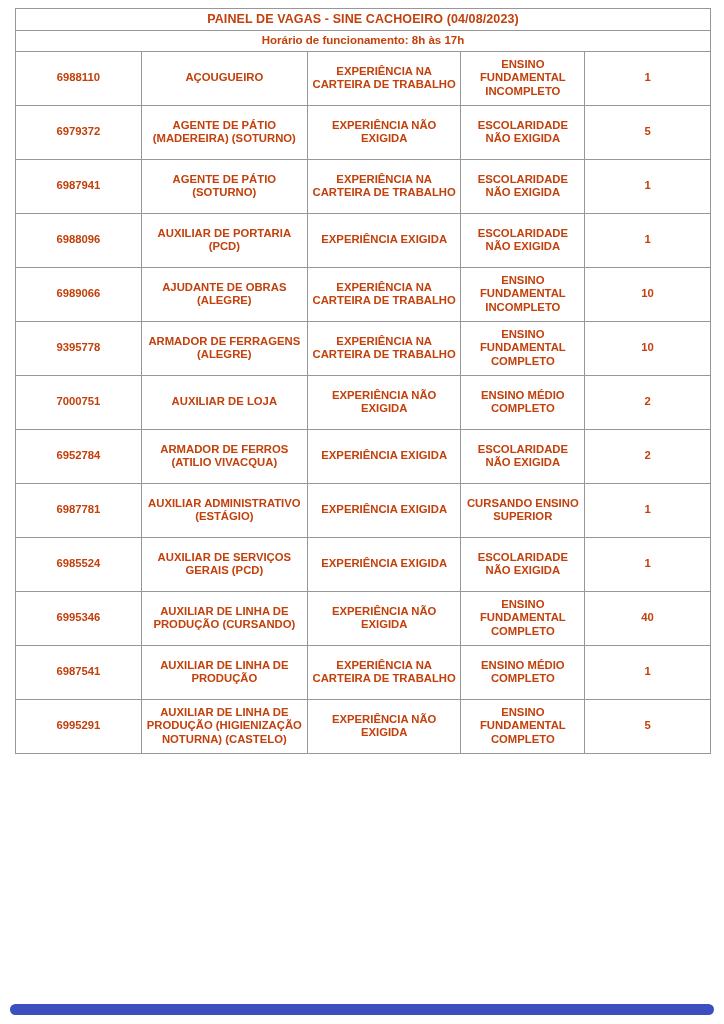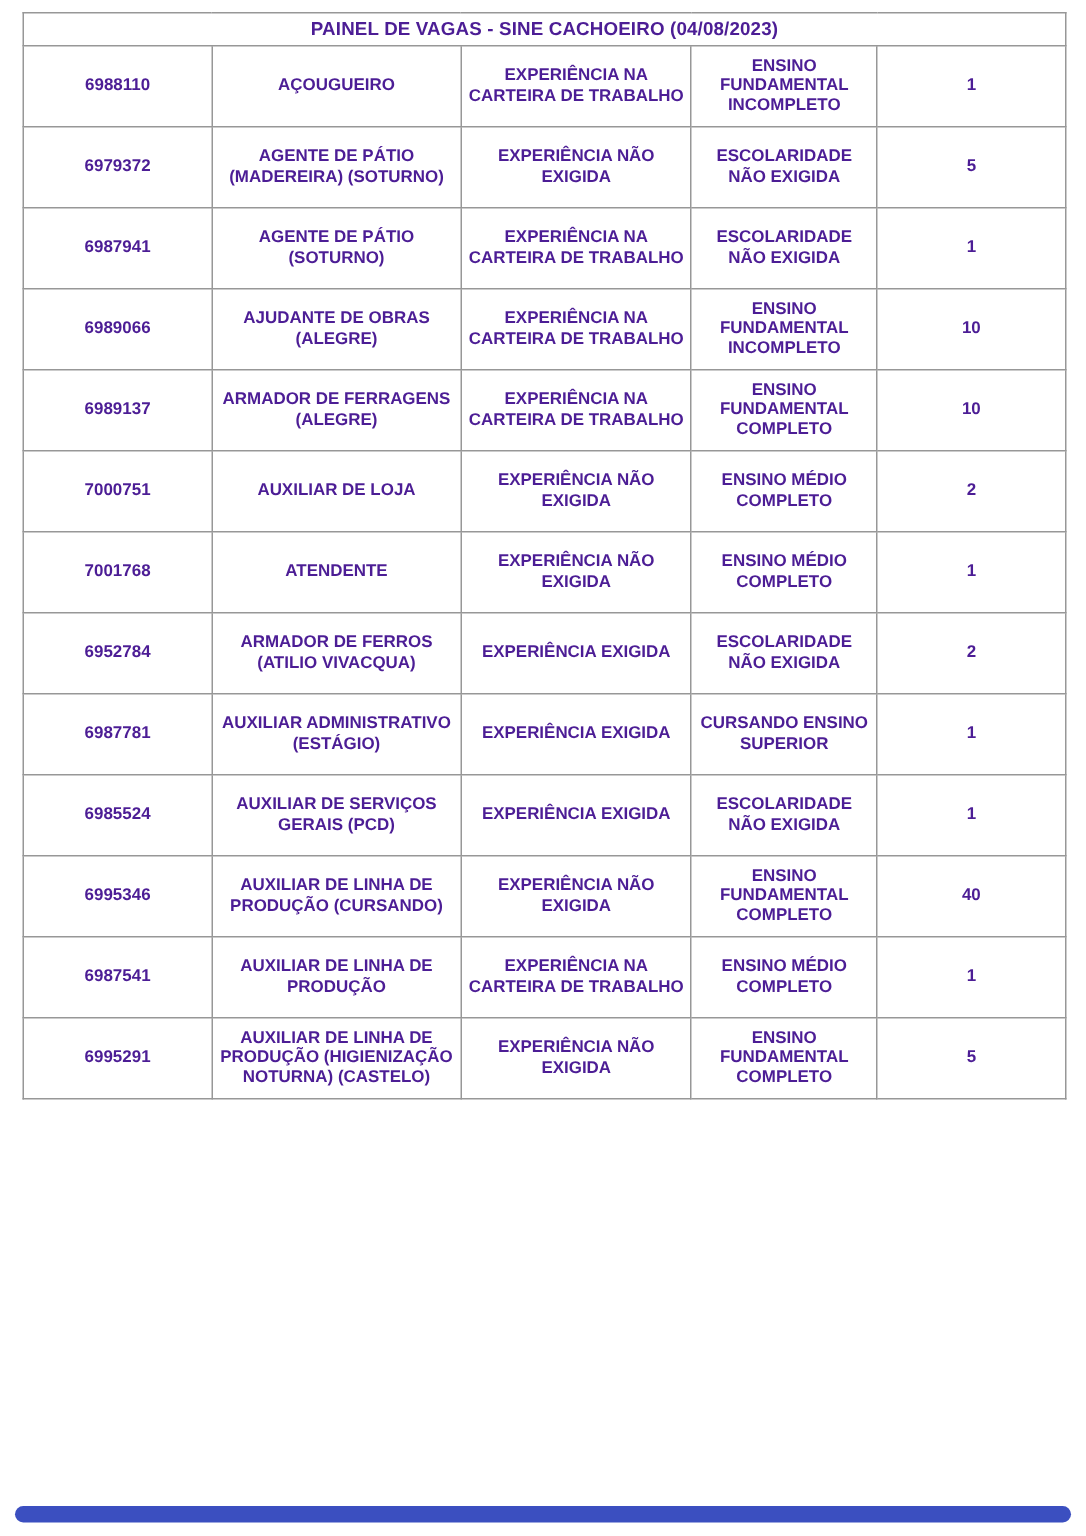--- a/index.html
+++ b/index.html
@@ -13,21 +13,21 @@
     width: 724px; height: 1024px;
     background: #ffffff;
     overflow: hidden;
   }
   table.vagas {
     position: absolute;
     top: 8px; left: 15px;
     width: 696px;
     border-collapse: collapse;
     table-layout: fixed;
-    color: #4c1d95;
+    color: #c2410c;
   }
   table.vagas td, table.vagas th {
     border: 1px solid #979797;
     text-align: center;
     vertical-align: middle;
     font-weight: bold;
     padding: 3px 4px;
     line-height: 1.18;
     overflow-wrap: break-word;
   }
@@ -71,20 +71,23 @@
       <col class="c-id">
         <col class="c-occ">
         <col class="c-obs">
         <col class="c-esc">
         <col class="c-num">
     </colgroup>
     <thead>
       <tr class="title-row">
         <td colspan="5">PAINEL DE VAGAS - SINE CACHOEIRO (04/08/2023)</td>
       </tr>
+      <tr class="subtitle-row">
+        <td colspan="5">Horário de funcionamento: 8h às 17h</td>
+      </tr>
     </thead>
     <tbody>
         <tr>
           <td>6988110</td>
           <td>AÇOUGUEIRO</td>
           <td>EXPERIÊNCIA NA CARTEIRA DE TRABALHO</td>
           <td>ENSINO FUNDAMENTAL INCOMPLETO</td>
           <td>1</td>
         </tr>
         <tr>
@@ -95,46 +98,46 @@
           <td>5</td>
         </tr>
         <tr>
           <td>6987941</td>
           <td>AGENTE DE PÁTIO (SOTURNO)</td>
           <td>EXPERIÊNCIA NA CARTEIRA DE TRABALHO</td>
           <td>ESCOLARIDADE NÃO EXIGIDA</td>
           <td>1</td>
         </tr>
         <tr>
+          <td>6988096</td>
+          <td>AUXILIAR DE PORTARIA (PCD)</td>
+          <td>EXPERIÊNCIA EXIGIDA</td>
+          <td>ESCOLARIDADE NÃO EXIGIDA</td>
+          <td>1</td>
+        </tr>
+        <tr>
           <td>6989066</td>
           <td>AJUDANTE DE OBRAS (ALEGRE)</td>
           <td>EXPERIÊNCIA NA CARTEIRA DE TRABALHO</td>
           <td>ENSINO FUNDAMENTAL INCOMPLETO</td>
           <td>10</td>
         </tr>
         <tr>
-          <td>6989137</td>
+          <td>9395778</td>
           <td>ARMADOR DE FERRAGENS (ALEGRE)</td>
           <td>EXPERIÊNCIA NA CARTEIRA DE TRABALHO</td>
           <td>ENSINO FUNDAMENTAL COMPLETO</td>
           <td>10</td>
         </tr>
         <tr>
           <td>7000751</td>
           <td>AUXILIAR DE LOJA</td>
           <td>EXPERIÊNCIA NÃO EXIGIDA</td>
           <td>ENSINO MÉDIO COMPLETO</td>
           <td>2</td>
-        </tr>
-        <tr>
-          <td>7001768</td>
-          <td>ATENDENTE</td>
-          <td>EXPERIÊNCIA NÃO EXIGIDA</td>
-          <td>ENSINO MÉDIO COMPLETO</td>
-          <td>1</td>
         </tr>
         <tr>
           <td>6952784</td>
           <td>ARMADOR DE FERROS (ATILIO VIVACQUA)</td>
           <td>EXPERIÊNCIA EXIGIDA</td>
           <td>ESCOLARIDADE NÃO EXIGIDA</td>
           <td>2</td>
         </tr>
         <tr>
           <td>6987781</td>

